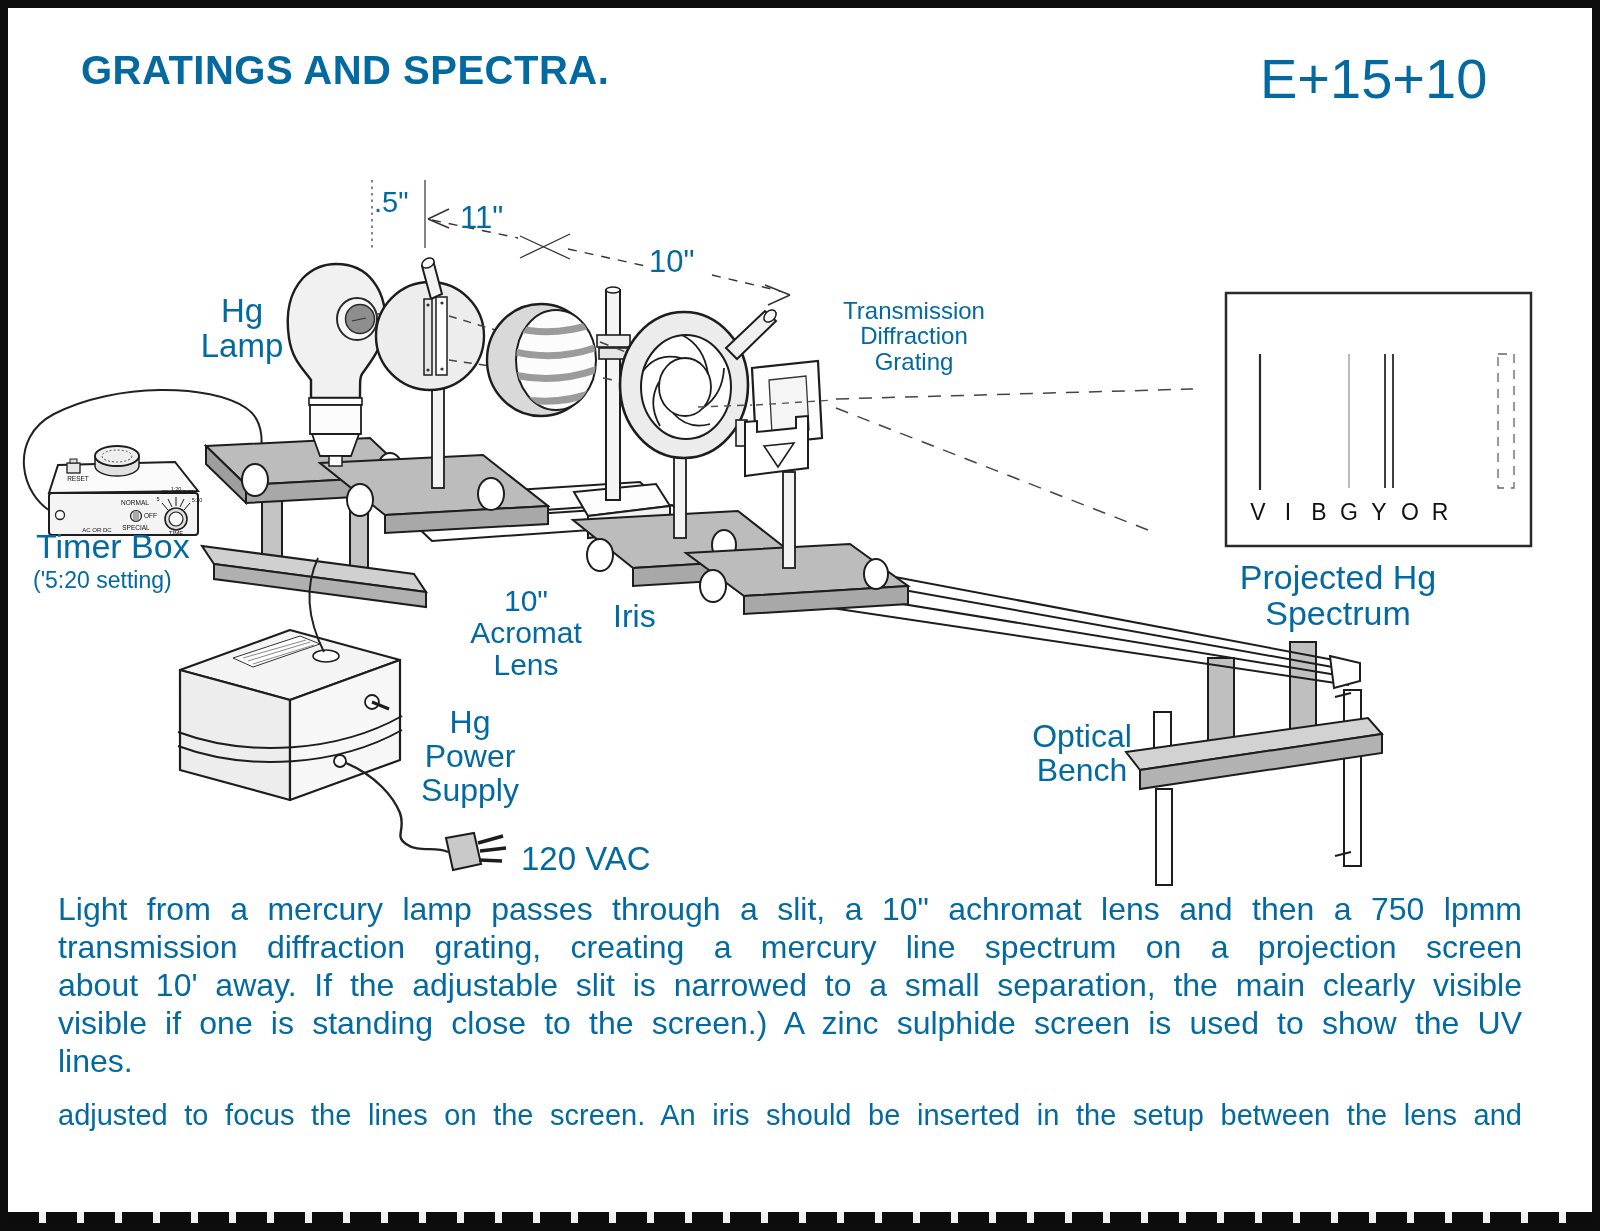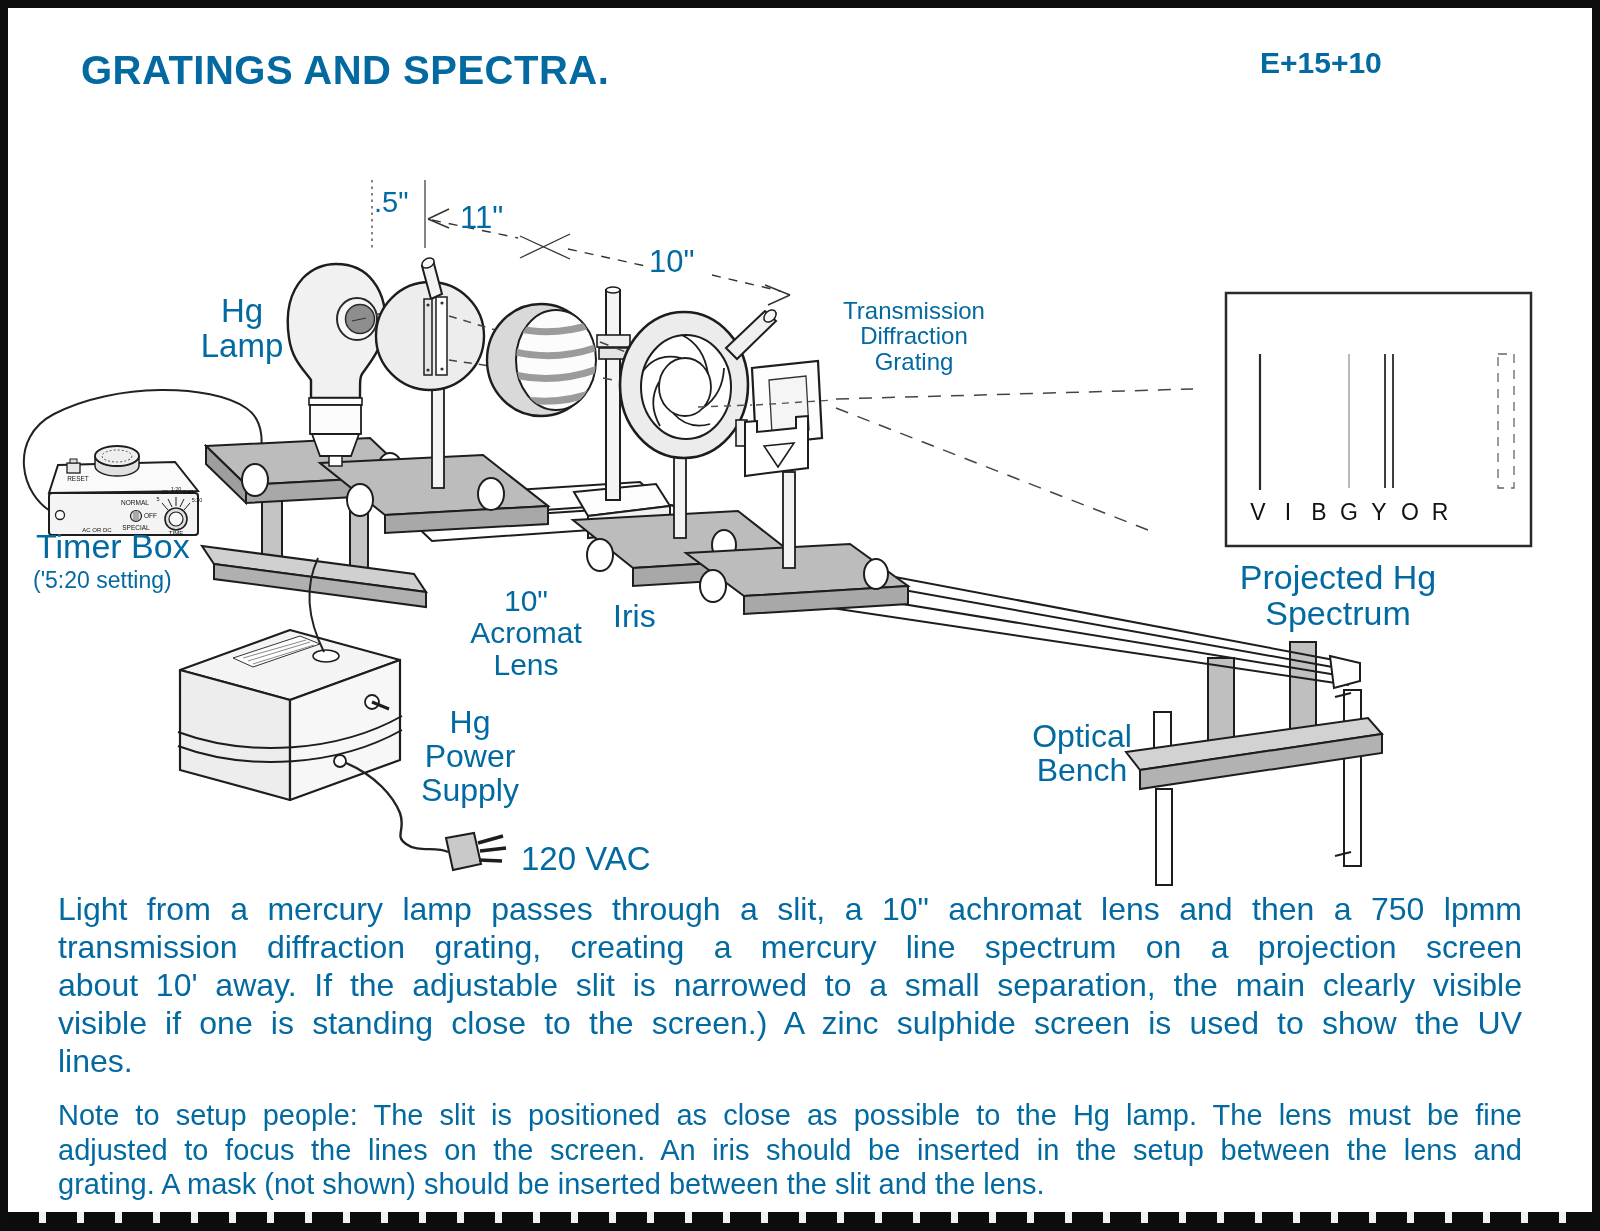--- a/index.html
+++ b/index.html
@@ -3,21 +3,21 @@
 <meta charset="utf-8">
 <style>
   html,body{margin:0;padding:0;background:#666;}
   .page{
     position:relative; width:1600px; height:1231px; background:#ffffff;
     box-sizing:border-box; border:8px solid #0d0d0d; overflow:hidden;
     font-family:"Liberation Sans", sans-serif; color:#0369a1;
   }
   .abs{position:absolute;}
   .title{font-weight:bold; font-size:40px; letter-spacing:0.5px;}
-  .code{font-weight:bold; font-size:30px;}
+  .code{font-weight:normal; font-size:56px;}
   .subtitle{font-size:38px;}
   .lbl{white-space:pre-line; line-height:1.06; text-align:center;}
   .lbl.left{text-align:left;}
   .cx{transform:translateX(-50%);}
   .para{width:1464px; font-size:32px; line-height:38px;}
   .para .jline{text-align:justify; text-align-last:justify;}
   .para .jline.last{text-align-last:left;}
   .note{width:1464px; font-size:29px; line-height:34.5px;}
   .note .jline{text-align:justify; text-align-last:justify;}
   .note .jline.last{text-align-last:left;}
@@ -300,19 +300,17 @@
 
   <div class="abs para" style="left:50px; top:882px;">
     <div class="jline">Light from a mercury lamp passes through a slit, a 10" achromat lens and then a 750 lpmm</div>
     <div class="jline">transmission diffraction grating, creating a mercury line spectrum on a projection screen</div>
     <div class="jline">about 10' away. If the adjustable slit is narrowed to a small separation, the main clearly visible</div>
     <div class="jline">visible if one is standing close to the screen.) A zinc sulphide screen is used to show the UV</div>
     <div class="jline last">lines.</div>
   </div>
 
   <div class="abs note" style="left:50px; top:1090px;">
-    <div class="jline">Note to setup people: The slit is positioned as close as possible to the Hg lamp.  The lens must be fine</div>
     <div class="jline">adjusted to focus the lines on the screen.  An iris should be inserted in the setup between the lens and</div>
-    <div class="jline last">grating.  A mask (not shown) should be inserted between the slit and the lens.</div>
   </div>
 
   <div class="abs scanbar"></div>
 </div>
 
 </body></html>

